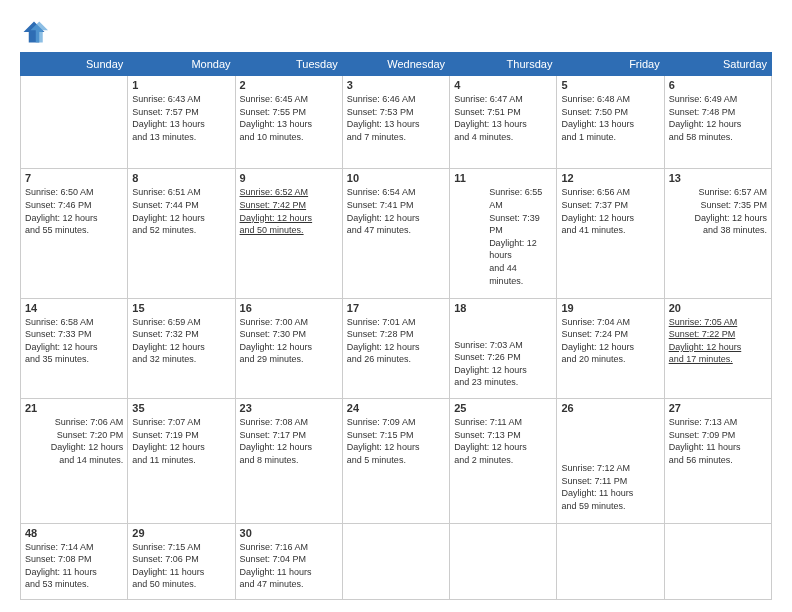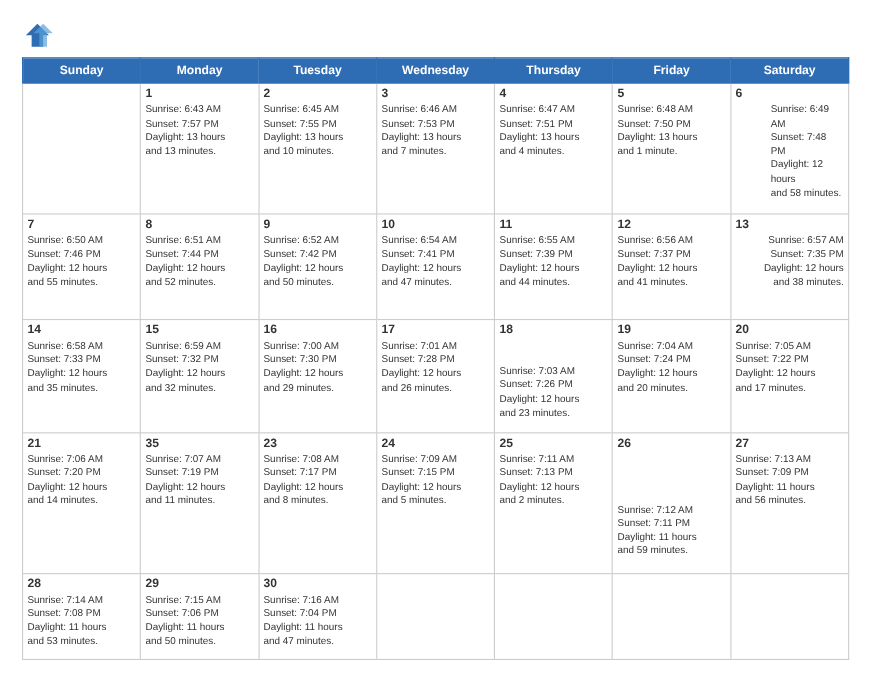--- a/index.html
+++ b/index.html
@@ -65,23 +65,23 @@
       flex: 1;
       border: 1px solid #ccc;
       border-collapse: collapse;
       width: 100%;
       table-layout: fixed;
     }
     .calendar thead tr th {
       background: #2E6DB4;
       color: #fff;
       font-size: 11px;
-      font-weight: bold;
+      font-weight: normal;
       padding: 5px 4px;
-      text-align: center;
+      text-align: right;
       border: 1px solid #2E6DB4;
     }
     .calendar tbody tr td {
       border: 1px solid #ccc;
       vertical-align: top;
       padding: 3px 4px;
       font-size: 9px;
       color: #333;
       background: #fff;
       height: 88px;
@@ -171,21 +171,21 @@
           </td>
           <td>
             <span class="day-number">5</span>
             <div class="day-info" style="white-space: pre-line;">Sunrise: 6:48 AM
 Sunset: 7:50 PM
 Daylight: 13 hours
 and 1 minute.</div>
           </td>
           <td>
             <span class="day-number">6</span>
-            <div class="day-info" style="white-space: pre-line; margin-left: 32px;">Sunrise: 6:49 AM
+            <div class="day-info" style="white-space: pre-line;">Sunrise: 6:49 AM
 Sunset: 7:48 PM
 Daylight: 12 hours
 and 58 minutes.</div>
           </td>
         </tr>
         <tr>
           <td>
             <span class="day-number">7</span>
             <div class="day-info" style="white-space: pre-line;">Sunrise: 6:50 AM
 Sunset: 7:46 PM
@@ -194,35 +194,35 @@
           </td>
           <td>
             <span class="day-number">8</span>
             <div class="day-info" style="white-space: pre-line;">Sunrise: 6:51 AM
 Sunset: 7:44 PM
 Daylight: 12 hours
 and 52 minutes.</div>
           </td>
           <td>
             <span class="day-number">9</span>
-            <div class="day-info" style="white-space: pre-line;">Sunrise: 6:52 AM
+            <div class="day-info" style="white-space: pre-line; text-decoration: underline;">Sunrise: 6:52 AM
 Sunset: 7:42 PM
 Daylight: 12 hours
 and 50 minutes.</div>
           </td>
           <td>
             <span class="day-number">10</span>
             <div class="day-info" style="white-space: pre-line;">Sunrise: 6:54 AM
 Sunset: 7:41 PM
 Daylight: 12 hours
 and 47 minutes.</div>
           </td>
           <td>
             <span class="day-number">11</span>
-            <div class="day-info" style="white-space: pre-line;">Sunrise: 6:55 AM
+            <div class="day-info" style="white-space: pre-line; margin-left: 35px;">Sunrise: 6:55 AM
 Sunset: 7:39 PM
 Daylight: 12 hours
 and 44 minutes.</div>
           </td>
           <td>
             <span class="day-number">12</span>
             <div class="day-info" style="white-space: pre-line;">Sunrise: 6:56 AM
 Sunset: 7:37 PM
 Daylight: 12 hours
 and 41 minutes.</div>
@@ -273,30 +273,30 @@
           </td>
           <td>
             <span class="day-number">19</span>
             <div class="day-info" style="white-space: pre-line;">Sunrise: 7:04 AM
 Sunset: 7:24 PM
 Daylight: 12 hours
 and 20 minutes.</div>
           </td>
           <td>
             <span class="day-number">20</span>
-            <div class="day-info" style="white-space: pre-line;">Sunrise: 7:05 AM
+            <div class="day-info" style="white-space: pre-line; text-decoration: underline;">Sunrise: 7:05 AM
 Sunset: 7:22 PM
 Daylight: 12 hours
 and 17 minutes.</div>
           </td>
         </tr>
         <tr>
           <td>
             <span class="day-number">21</span>
-            <div class="day-info" style="white-space: pre-line;">Sunrise: 7:06 AM
+            <div class="day-info" style="white-space: pre-line; text-align: right;">Sunrise: 7:06 AM
 Sunset: 7:20 PM
 Daylight: 12 hours
 and 14 minutes.</div>
           </td>
           <td>
             <span class="day-number">35</span>
             <div class="day-info" style="white-space: pre-line;">Sunrise: 7:07 AM
 Sunset: 7:19 PM
 Daylight: 12 hours
 and 11 minutes.</div>
@@ -332,21 +332,21 @@
           <td>
             <span class="day-number">27</span>
             <div class="day-info" style="white-space: pre-line;">Sunrise: 7:13 AM
 Sunset: 7:09 PM
 Daylight: 11 hours
 and 56 minutes.</div>
           </td>
         </tr>
         <tr>
           <td>
-            <span class="day-number">28</span>
+            <span class="day-number">48</span>
             <div class="day-info" style="white-space: pre-line;">Sunrise: 7:14 AM
 Sunset: 7:08 PM
 Daylight: 11 hours
 and 53 minutes.</div>
           </td>
           <td>
             <span class="day-number">29</span>
             <div class="day-info" style="white-space: pre-line;">Sunrise: 7:15 AM
 Sunset: 7:06 PM
 Daylight: 11 hours

